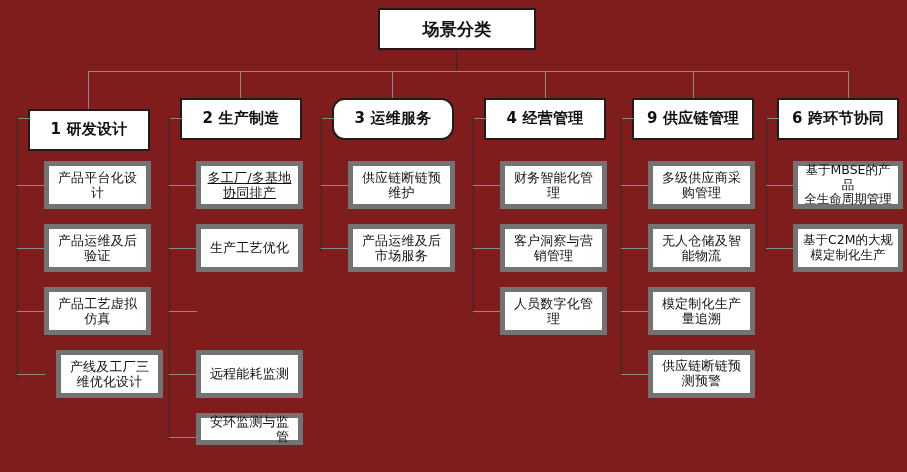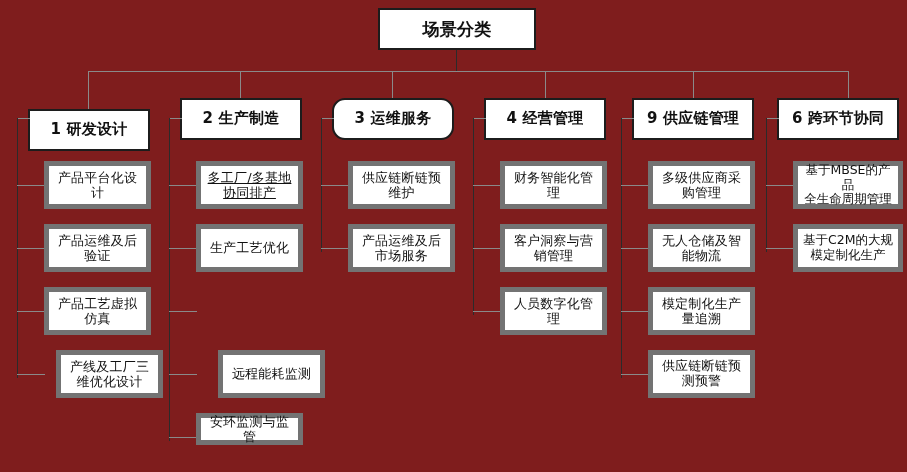--- a/index.html
+++ b/index.html
@@ -134,26 +134,26 @@
   </div>
 
   <div class="line h" style="left:169px; top:248px; width:28px;"></div>
   <div class="node leaf" style="left:196px; top:224px; width:107px; height:48px;">
     <span class="node-label">生产工艺优化</span>
   </div>
 
   <div class="line h" style="left:169px; top:311px; width:28px;"></div>
 
   <div class="line h" style="left:169px; top:374px; width:28px;"></div>
-  <div class="node leaf" style="left:196px; top:350px; width:107px; height:48px;margin-left:22px;">
+  <div class="node leaf" style="left:196px; top:350px; width:107px; height:48px;">
     <span class="node-label">远程能耗监测</span>
   </div>
 
   <div class="line h" style="left:169px; top:437px; width:28px;"></div>
-  <div class="node leaf" style="left:196px; top:413px; width:107px; height:32px;">
+  <div class="node leaf" style="left:196px; top:413px; width:107px; height:32px;text-align:right;">
     <span class="node-label">安环监测与监
 管</span>
   </div>
 
   <div class="node head" style="left:332px; top:98px; width:122px; height:42px;border-radius:13px;">
     <span class="node-label">3 运维服务</span>
   </div>
   <div class="line h" style="left:321px; top:118px; width:13px;"></div>
   <div class="line v dark" style="left:321px; top:118px; height:134px;"></div>
 

